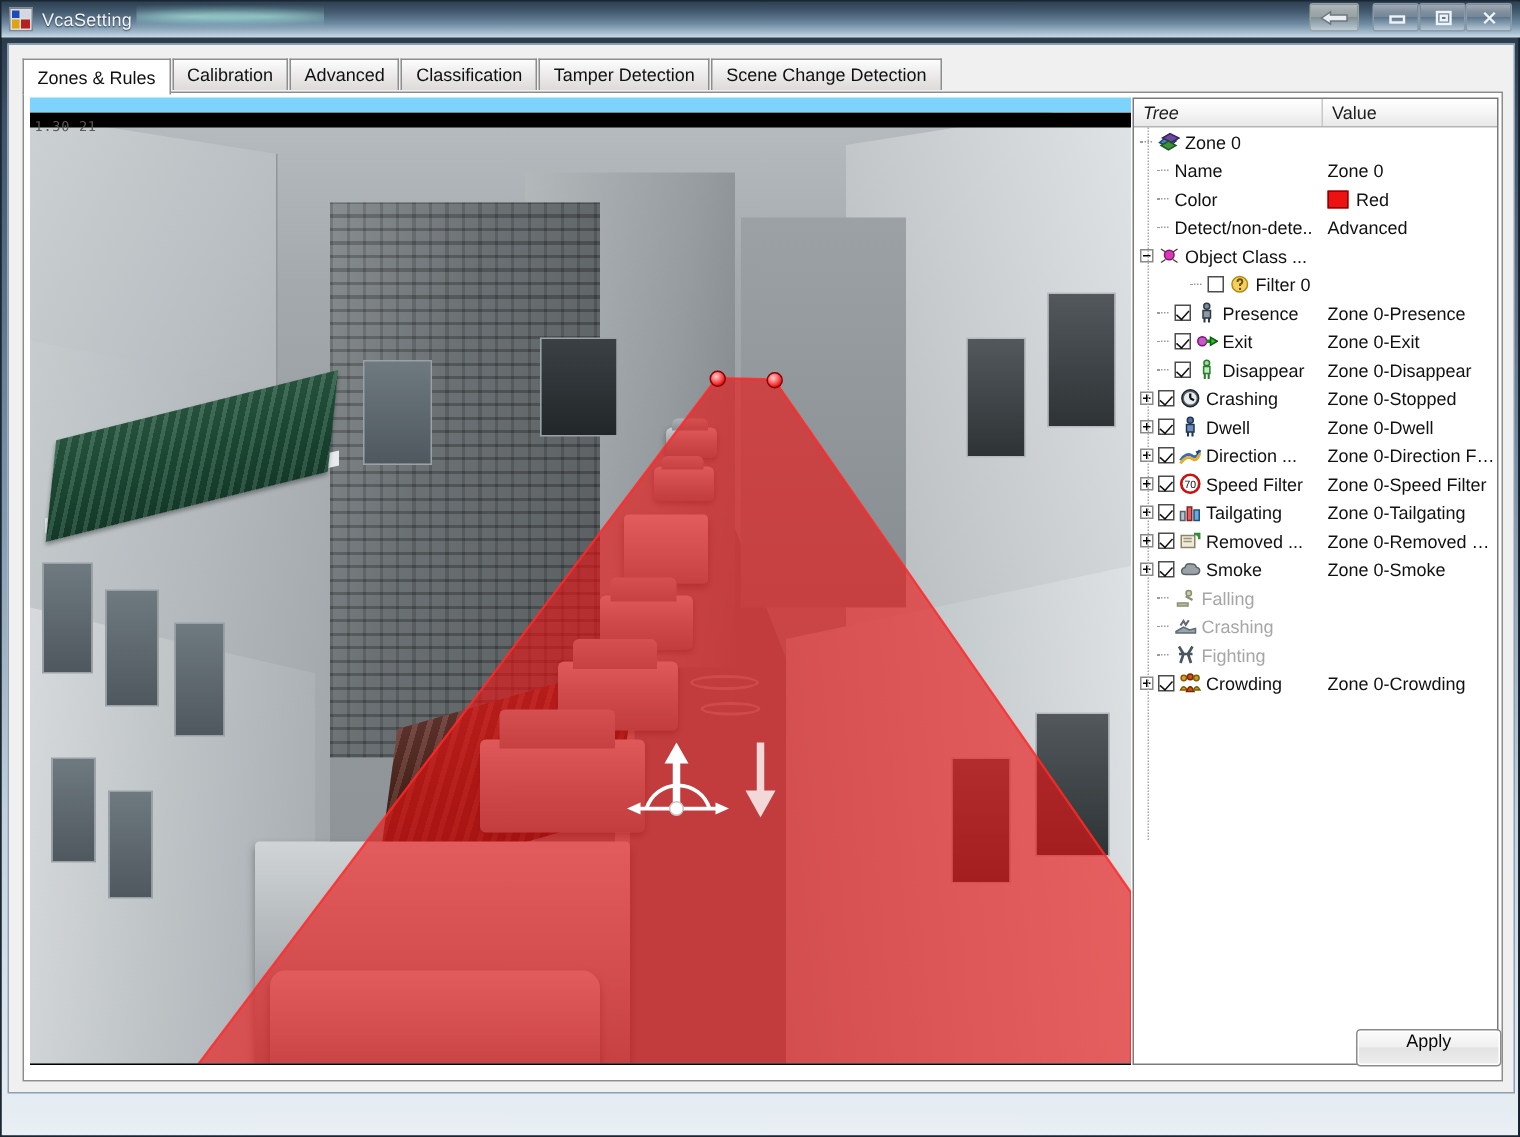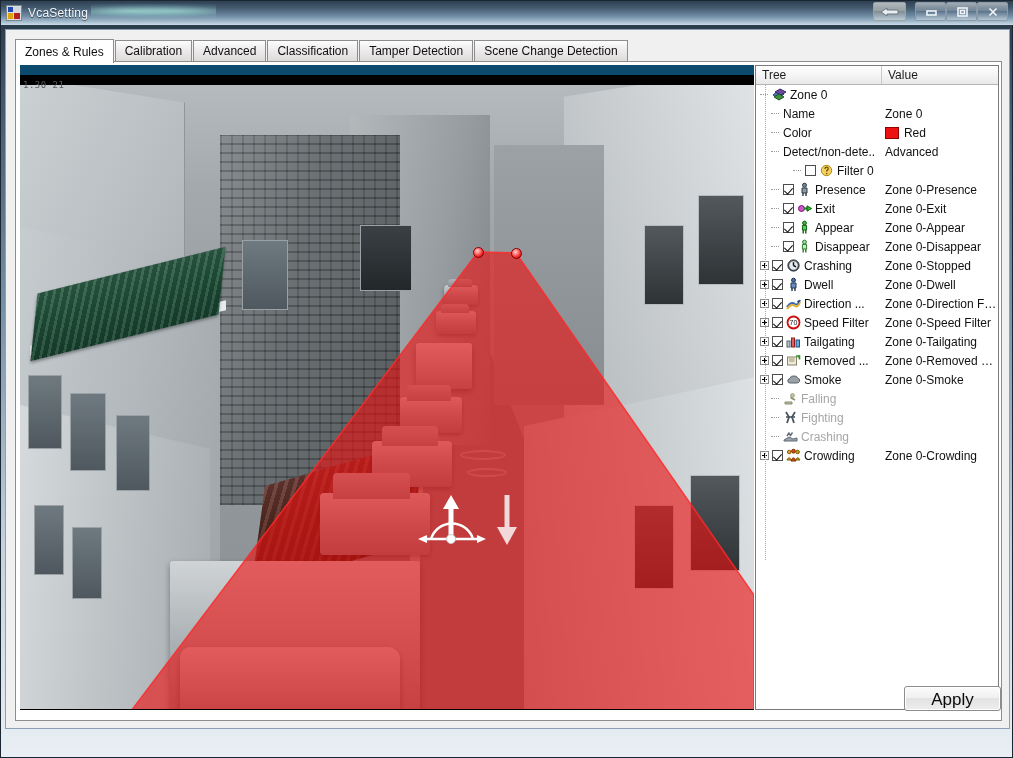--- a/index.html
+++ b/index.html
@@ -75,21 +75,21 @@
     position: absolute; left: 4px; top: 28px;
     width: 1005px; height: 700px;
     background: #f0f0f0;
     border: 1px solid #8ca0b3;
   }
 
   
   .tabstrip {
     position: absolute; left: 9px; top: 9px;
     width: 987px; height: 23px;
-    display: flex; align-items: center;
+    display: flex; align-items: flex-start;
   }
   .tab {
     height: 21px;
     padding: 0 9px;
     font-size: 12px; color: #101010;
     display: flex; align-items: center;
     background: linear-gradient(to bottom, #fdfdfd 0%, #eceaea 50%, #dedada 100%);
     border: 1px solid #8d8d8d;
     border-bottom: none;
     margin-right: 1px;
@@ -109,21 +109,21 @@
     position: absolute; left: 9px; top: 31px;
     width: 987px; height: 660px;
     background: #ffffff;
     border: 1px solid #8d8d8d;
   }
 
   
   .video {
     position: absolute; left: 4px; top: 3px;
     width: 734px; height: 645px;
-    background: #0c4a6e;
+    background: #7dd3fc;
     overflow: hidden;
   }
   .video-scene {
     position: absolute; left: 0; top: 10px;
     width: 734px; height: 634px;
     overflow: hidden;
     background: #8e9499;
   }
 
   
@@ -281,21 +281,21 @@
     display:flex; height:19px;
     background: linear-gradient(to bottom,#ffffff 0%,#f4f4f4 55%,#e8e8e8 100%);
     border-bottom:1px solid #b4b4b4;
     color:#1d1d1d;
   }
   .th {
     display:flex; align-items:center; padding-left:6px;
     border-right:1px solid #c8c8c8;
     font-size:12px;
   }
-  .th.tree-col { width:126px; }
+  .th.tree-col { width:126px;font-style:italic; }
   .th.val-col  { width:116px; border-right:none; }
 
   .tree-body { position:relative; }
   .trow {
     display:flex; align-items:center; height:19px;
     color:#111; white-space:nowrap;
   }
   .trow.disabled { color:#a6a6a6; }
   .tcell-tree { width:126px; display:flex; align-items:center; position:relative; overflow:hidden;}
   .tcell-val  { width:118px; padding-left:4px; overflow:hidden; text-overflow:ellipsis;}
@@ -343,24 +343,24 @@
     background:#ee1111; border:1px solid #8f0000; margin-right:5px;
   }
 
   
   .applybar {
     position:absolute; left:0; bottom:0; width:1005px; height:56px;
   }
   .apply-btn {
     position:absolute; right:10px; top:14px;
     width:97px; height:25px;
-    font-size:17px; color:#0a0a0a;
+    font-size:12px; color:#0a0a0a;
     background: linear-gradient(to bottom,#fbfbfb 0%,#f0f0f0 48%,#e3e3e3 50%,#ededed 100%);
     border:1px solid #8c8c8c; border-radius:3px;
-    display:flex; align-items:flex-end; justify-content:center;
+    display:flex; align-items:flex-start; justify-content:center;
     box-shadow: inset 0 0 0 1px #fff;
     cursor: default;
   }
 </style>
 </head>
 <body>
 
 <div class="window">
 
   <div class="titlebar">
@@ -554,20 +554,32 @@
             <div class="trow">
               <div class="tcell-tree">
                 <span class="indent" style="width: 15px;"></span>
                 <span class="dash"></span>
                 <span class="lbl">Detect/non-dete..</span>
               </div>
               <div class="tcell-val"><span>Advanced</span></div>
             </div>
             <div class="trow">
               <div class="tcell-tree">
+                <span class="indent" style="width: 4px;"></span>
+                <span class="exp"></span>
+                <span class="ico"><svg width="15" height="15" viewBox="0 0 15 15">
+                    <circle cx="7.5" cy="7" r="3.2" fill="#d838b8" stroke="#8a1470"></circle>
+                    <path d="M2 3 L5 5 M13 3 L10 5 M2 12 L5 10 M13 12 L10 10" fill="none" stroke="#444" stroke-width="1"></path>
+                  </svg></span>
+                <span class="lbl">Object Class ...</span>
+              </div>
+              <div class="tcell-val"><span></span></div>
+            </div>
+            <div class="trow">
+              <div class="tcell-tree">
                 <span class="indent" style="width: 37px;"></span>
                 <span class="dash"></span>
                 <span class="cbox"></span>
                 <span class="ico"><svg width="15" height="15" viewBox="0 0 15 15">
                     <circle cx="7.5" cy="7.5" r="5.2" fill="#f5d060" stroke="#b08a10"></circle>
                     <path d="M6 6 Q6 4.2 7.6 4.2 Q9.2 4.2 9.2 5.8 Q9.2 7 7.7 7.6 L7.7 8.6" fill="none" stroke="#6b5200" stroke-width="1.3"></path>
                     <circle cx="7.7" cy="10.6" r="0.8" fill="#6b5200"></circle>
                   </svg></span>
                 <span class="lbl">Filter 0</span>
               </div>
@@ -593,34 +605,20 @@
                 <span class="dash"></span>
                 <span class="cbox checked"></span>
                 <span class="ico"><svg width="15" height="15" viewBox="0 0 15 15">
                     <circle cx="4.5" cy="7.5" r="3" fill="#cc55cc" stroke="#771177"></circle>
                     <path d="M7 7.5 L12.5 7.5" fill="none" stroke="#1a8a1a" stroke-width="2.2"></path>
                     <path d="M14.5 7.5 L10 4.8 L10 10.2 Z" fill="#2fbf2f" stroke="#0a5a0a" stroke-width="1"></path>
                   </svg></span>
                 <span class="lbl">Exit</span>
               </div>
               <div class="tcell-val"><span>Zone 0-Exit</span></div>
-            </div>
-            <div class="trow">
-              <div class="tcell-tree">
-                <span class="indent" style="width: 15px;"></span>
-                <span class="dash"></span>
-                <span class="cbox checked"></span>
-                <span class="ico"><svg width="15" height="15" viewBox="0 0 15 15">
-                    <circle cx="7.5" cy="3" r="1.9" fill="#3fb33f" stroke="#146014"></circle>
-                    <path d="M5.4 5.4 L9.6 5.4 L9.6 10 L5.4 10 Z" fill="#56cc56" stroke="#146014" stroke-width="1"></path>
-                    <path d="M6.2 10 L6.2 13.6 M8.8 10 L8.8 13.6" fill="none" stroke="#146014" stroke-width="1.4"></path>
-                  </svg></span>
-                <span class="lbl">Appear</span>
-              </div>
-              <div class="tcell-val"><span>Zone 0-Appear</span></div>
             </div>
             <div class="trow">
               <div class="tcell-tree">
                 <span class="indent" style="width: 15px;"></span>
                 <span class="dash"></span>
                 <span class="cbox checked"></span>
                 <span class="ico"><svg width="15" height="15" viewBox="0 0 15 15">
                     <circle cx="7.5" cy="3" r="1.9" fill="#9fe09f" stroke="#2f7a2f"></circle>
                     <path d="M5.4 5.4 L9.6 5.4 L9.6 10 L5.4 10 Z" fill="#bdeebd" stroke="#2f7a2f" stroke-width="1"></path>
                     <path d="M6.2 10 L6.2 13.6 M8.8 10 L8.8 13.6" fill="none" stroke="#2f7a2f" stroke-width="1.4"></path>
@@ -737,36 +735,36 @@
                   </svg></span>
                 <span class="lbl">Falling</span>
               </div>
               <div class="tcell-val"><span></span></div>
             </div>
             <div class="trow disabled">
               <div class="tcell-tree">
                 <span class="indent" style="width: 15px;"></span>
                 <span class="dash"></span>
                 <span class="ico"><svg width="15" height="15" viewBox="0 0 15 15">
+                    <path d="M1 11 L6 8 L10 10 L14 9 L14 12 L1 12 Z" fill="#9aa4ae" stroke="#5f6a75" stroke-width="1"></path>
+                    <path d="M4 7 L6 4 L7.5 6.5 L9.5 3.5" fill="none" stroke="#5f6a75" stroke-width="1.4"></path>
+                  </svg></span>
+                <span class="lbl">Crashing</span>
+              </div>
+              <div class="tcell-val"><span></span></div>
+            </div>
+            <div class="trow disabled">
+              <div class="tcell-tree">
+                <span class="indent" style="width: 15px;"></span>
+                <span class="dash"></span>
+                <span class="ico"><svg width="15" height="15" viewBox="0 0 15 15">
                     <path d="M3 2 L6 7 L4 13 M12 2 L9 7 L11 13" fill="none" stroke="#4a5560" stroke-width="1.8"></path>
                     <path d="M3 7 L12 7" fill="none" stroke="#4a5560" stroke-width="1.6"></path>
                   </svg></span>
                 <span class="lbl">Fighting</span>
-              </div>
-              <div class="tcell-val"><span></span></div>
-            </div>
-            <div class="trow disabled">
-              <div class="tcell-tree">
-                <span class="indent" style="width: 15px;"></span>
-                <span class="dash"></span>
-                <span class="ico"><svg width="15" height="15" viewBox="0 0 15 15">
-                    <path d="M1 11 L6 8 L10 10 L14 9 L14 12 L1 12 Z" fill="#9aa4ae" stroke="#5f6a75" stroke-width="1"></path>
-                    <path d="M4 7 L6 4 L7.5 6.5 L9.5 3.5" fill="none" stroke="#5f6a75" stroke-width="1.4"></path>
-                  </svg></span>
-                <span class="lbl">Crashing</span>
               </div>
               <div class="tcell-val"><span></span></div>
             </div>
             <div class="trow">
               <div class="tcell-tree">
                 <span class="indent" style="width: 4px;"></span>
                 <span class="exp plus"></span>
                 <span class="cbox checked"></span>
                 <span class="ico"><svg width="15" height="15" viewBox="0 0 15 15">
                     <circle cx="3.2" cy="4" r="1.8" fill="#e0a030" stroke="#8a5a00"></circle>

